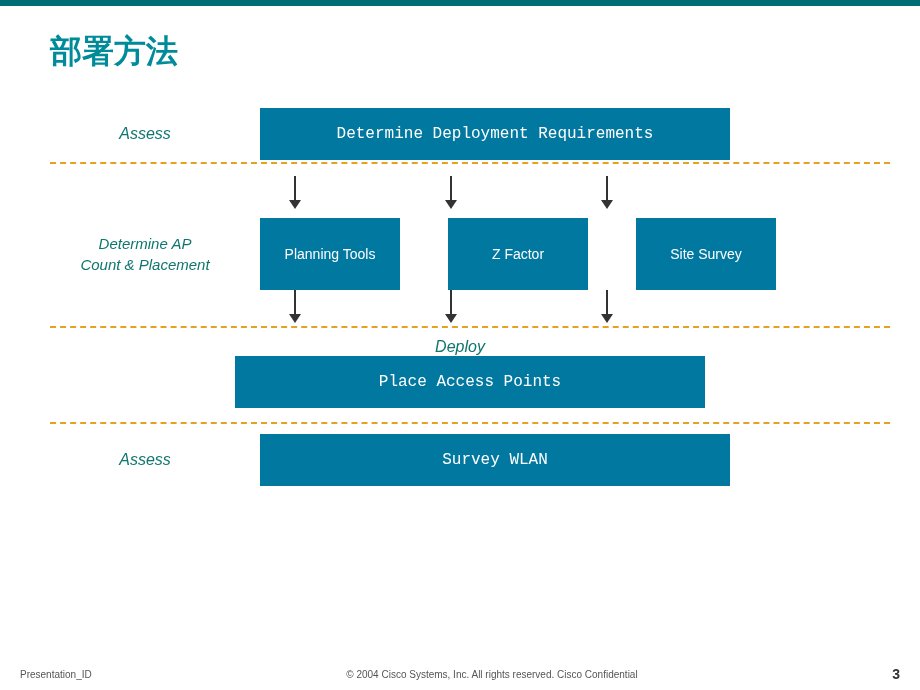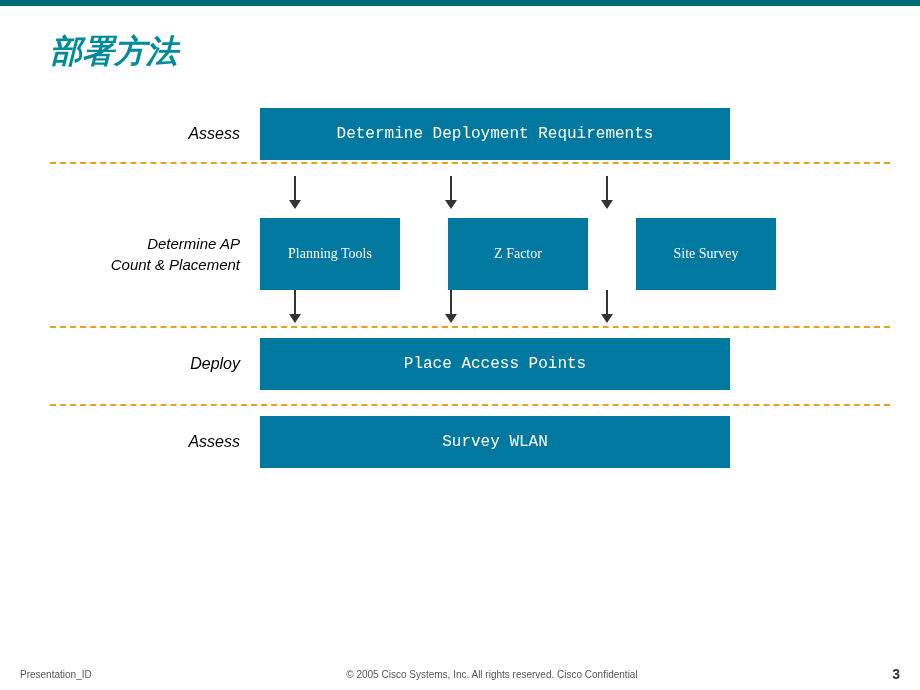--- a/index.html
+++ b/index.html
@@ -22,21 +22,20 @@
     }
 
     
     .page-title {
       position: absolute;
       top: 30px;
       left: 50px;
       font-size: 32px;
       color: #008b9a;
       font-weight: bold;
-      font-style: italic;
     }
 
     
     .main-content {
       position: absolute;
       top: 100px;
       left: 50px;
       right: 30px;
       bottom: 40px;
     }
@@ -45,22 +44,22 @@
     .row {
       display: flex;
       align-items: center;
       position: relative;
     }
 
     .label-col {
       width: 210px;
       font-style: italic;
       font-size: 15px;
-      color: #000000;
-      text-align: right;
+      color: #0f766e;
+      text-align: center;
       padding-right: 20px;
       flex-shrink: 0;
     }
 
     .boxes-col {
       flex: 1;
       display: flex;
       align-items: center;
     }
 
@@ -78,34 +77,34 @@
 
     .box-wide {
       width: 470px;
       height: 52px;
       font-family: Liberation Mono, monospace;
     }
 
     .box-medium {
       width: 140px;
       height: 72px;
-      font-family: Liberation Serif, serif;
     }
 
     
     .section-assess {
       margin-top: 10px;
     }
 
     .section-determine {
       margin-top: 0;
     }
 
     .section-deploy {
       margin-top: 0;
+      flex-direction: column;
     }
 
     .section-verify {
       margin-top: 0;
     }
 
     
     .footer {
       position: absolute;
       bottom: 8px;
@@ -239,15 +238,15 @@
     </div>
     <div class="boxes-col">
       <div class="teal-box box-wide" style="font-size:16px;">Survey WLAN</div>
     </div>
   </div>
 
 </div>
 
 <div class="footer">
   <span>Presentation_ID</span>
-  <span>© 2005 Cisco Systems, Inc. All rights reserved.    Cisco Confidential</span>
+  <span>© 2004 Cisco Systems, Inc. All rights reserved.    Cisco Confidential</span>
   <span class="footer-right">3</span>
 </div>
 
 </body></html>

